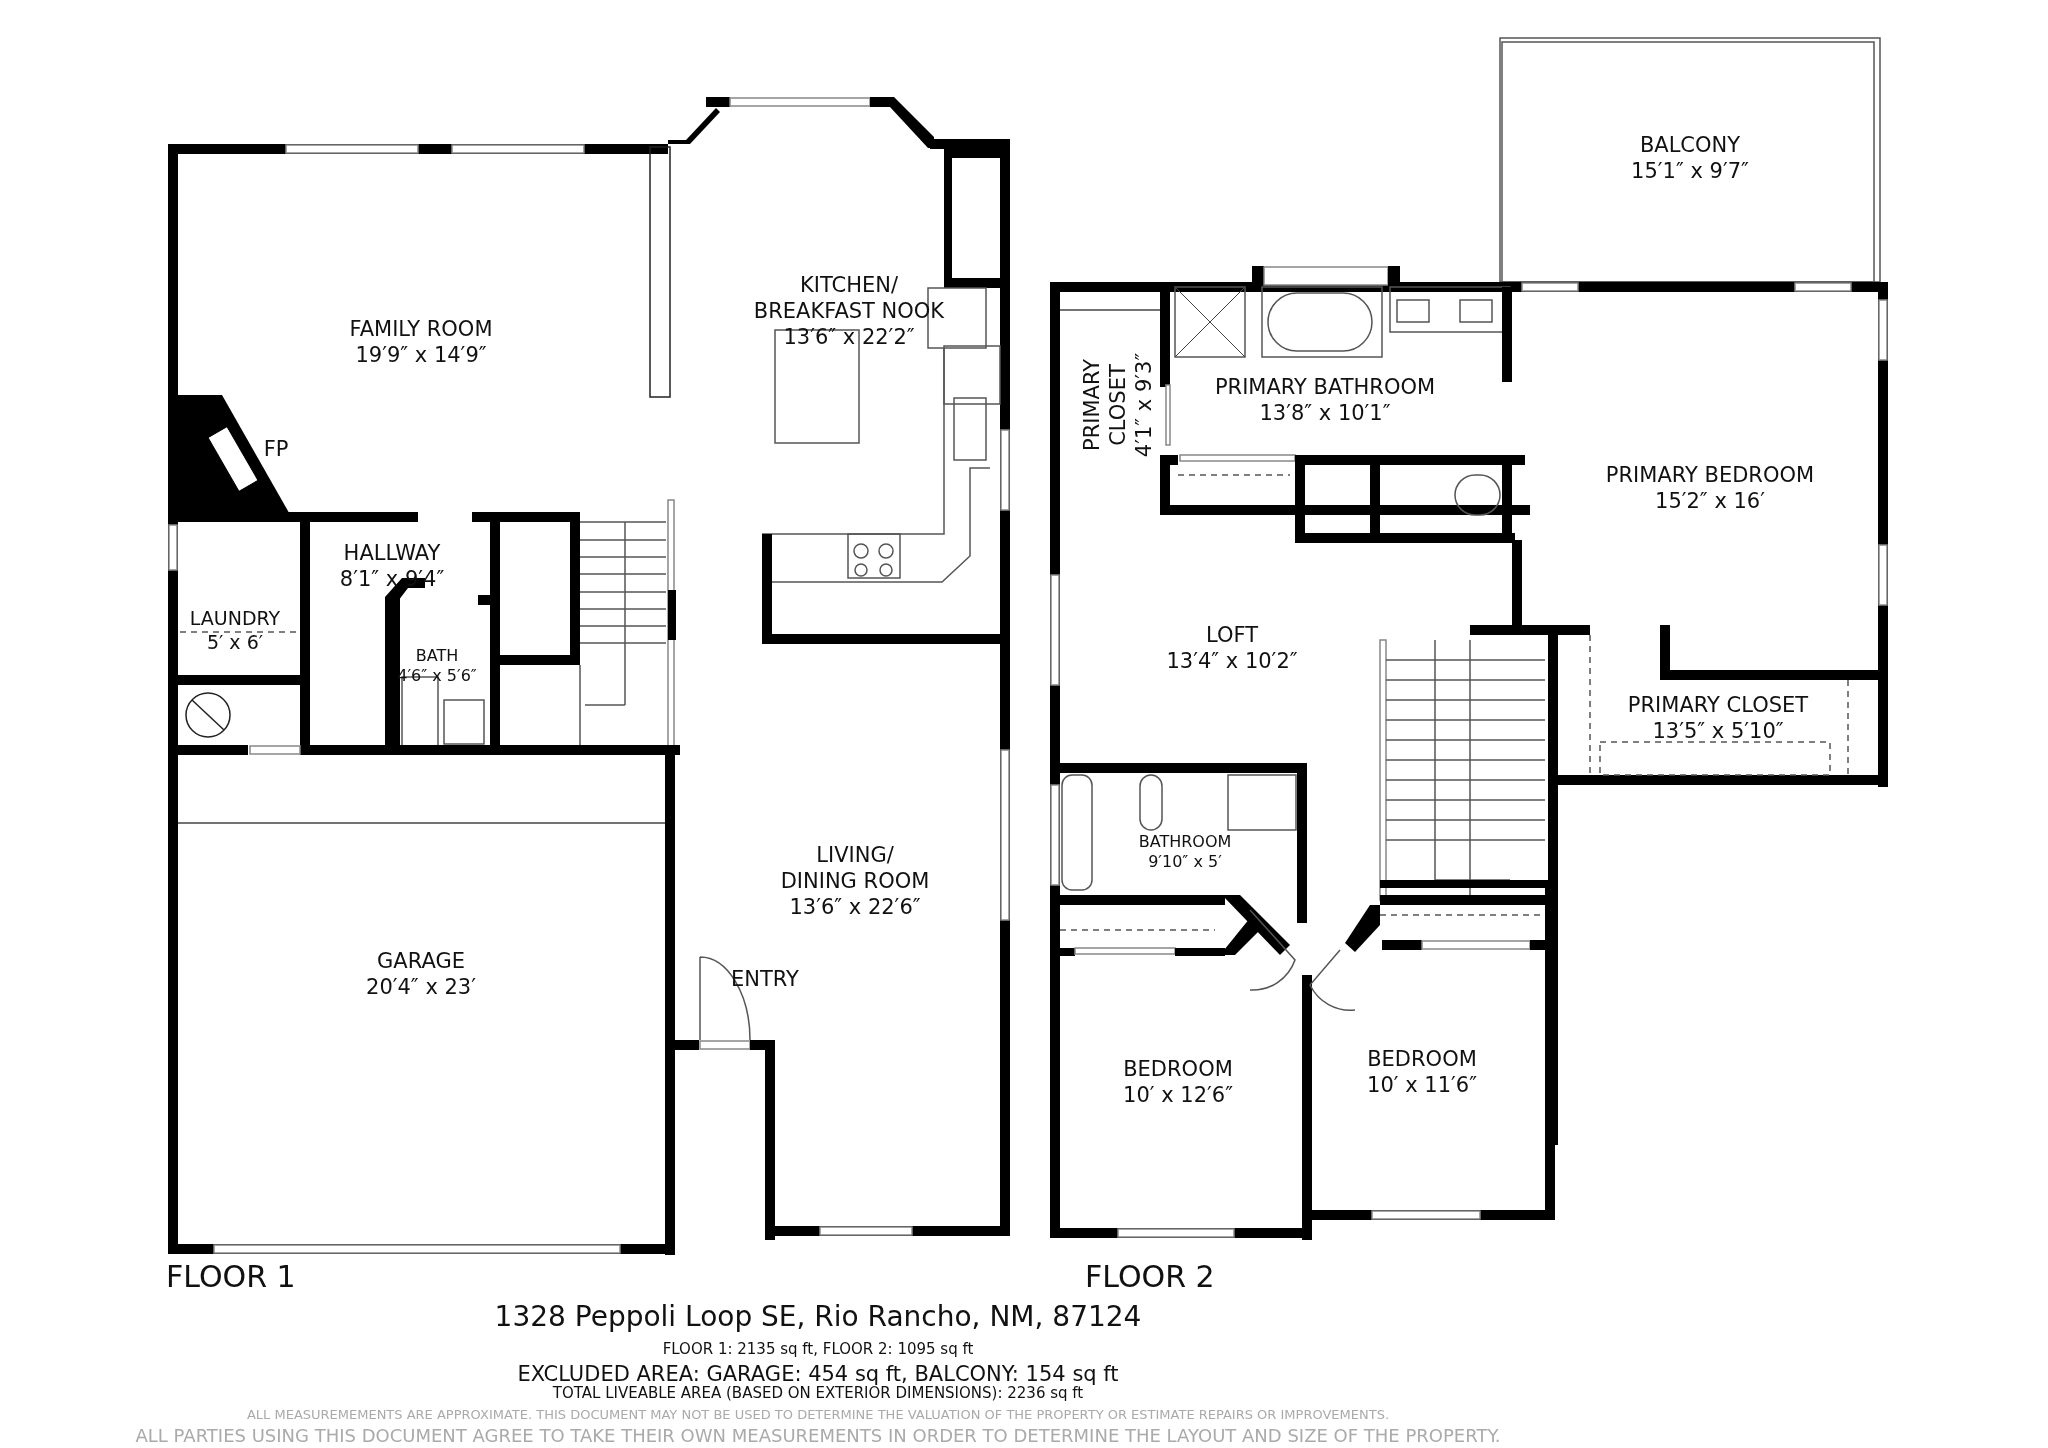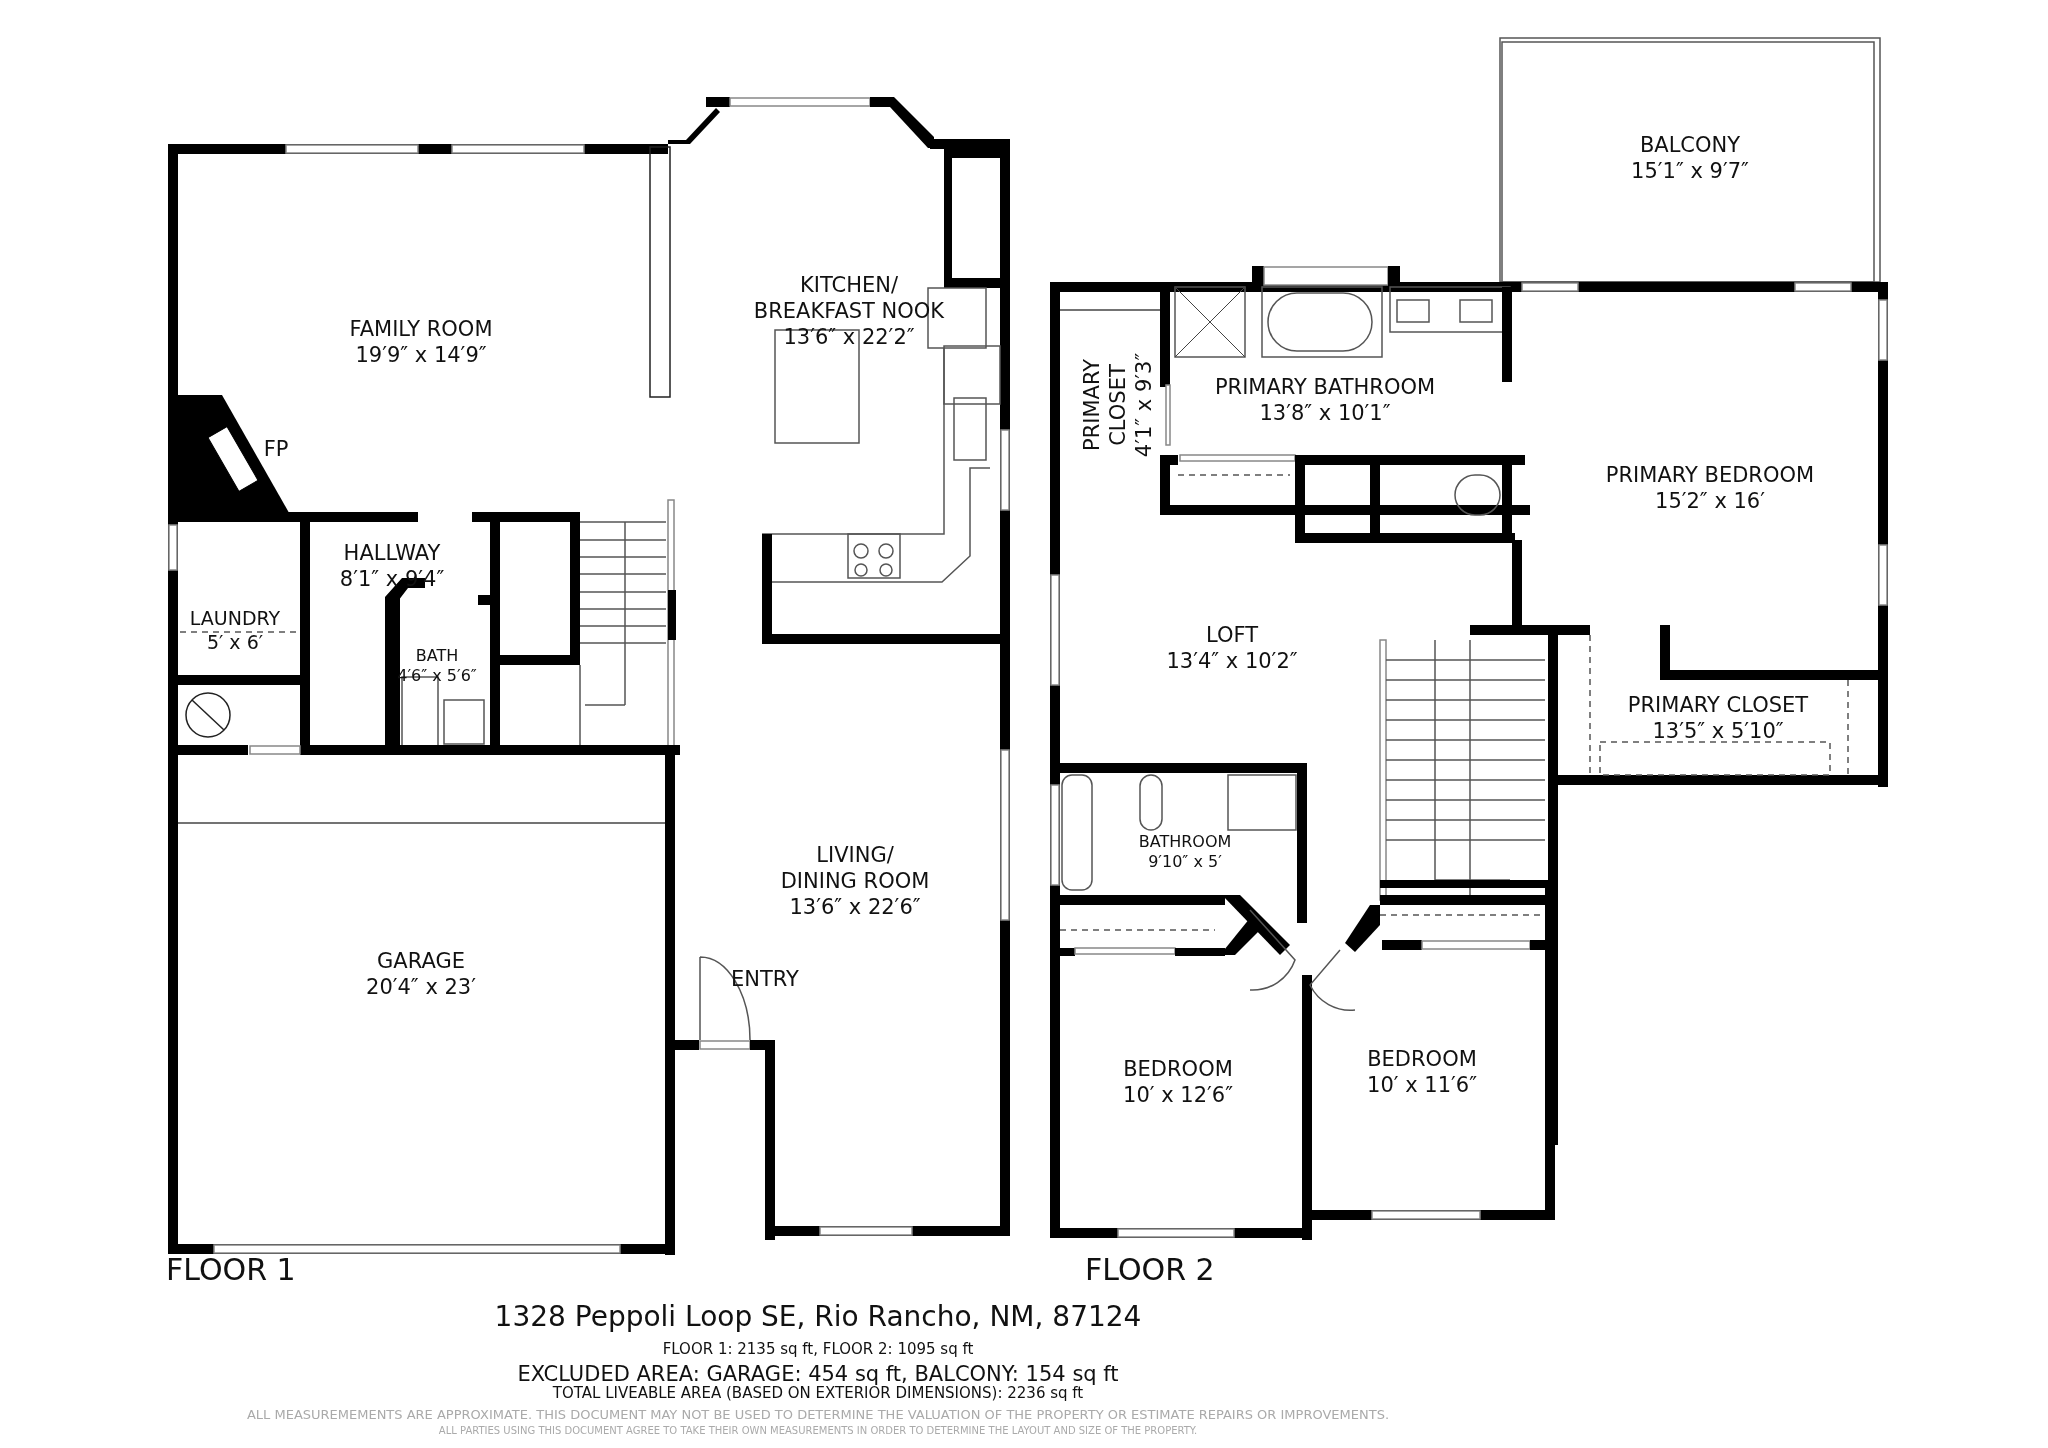--- a/index.html
+++ b/index.html
@@ -8,28 +8,28 @@
   .wall { fill:#000; }
   .thin { fill:none; stroke:#555; stroke-width:1.5; }
   .thinb { fill:none; stroke:#222; stroke-width:1.5; }
   .dash { fill:none; stroke:#555; stroke-width:1.5; stroke-dasharray:6 5; }
   .win { fill:#fff; stroke:#888; stroke-width:1.5; }
   .rl { position:absolute; text-align:center; font-size:21px; line-height:26px; color:#111; white-space:nowrap; transform:translateX(-50%); }
   .rl.sm { font-size:16px; line-height:20px; }
   .rl.md { font-size:19px; line-height:24px; }
   .rl .nm, .rl .dm { display:block; }
   .rl.vert { transform:translate(-50%,-50%) rotate(-90deg); }
-  .floor-label { position:absolute; font-size:30px; color:#111; }
+  .floor-label { position:absolute; font-size:30px; color:#111;margin-top:7px; }
   .footer { position:absolute; left:0; width:1636px; text-align:center; }
   .addr { top:1300px; font-size:28px; color:#111; }
   .f1 { top:1340px; font-size:15px; color:#111; }
   .f2 { top:1362px; font-size:21px; color:#111; }
   .f3 { top:1384px; font-size:15px; color:#111; }
   .disc1 { top:1407px; font-size:13px; color:#aaa; }
-  .disc2 { top:1425px; font-size:10px; color:#aaa; }
+  .disc2 { top:1425px; font-size:18px; color:#aaa; }
 </style>
 </head>
 <body>
 
 <svg class="plan" viewBox="0 0 2048 1448" xmlns="http://www.w3.org/2000/svg">
 
   <g>
 
     <rect class="wall" x="168" y="144" width="10" height="1110"></rect>
     <rect class="wall" x="168" y="144" width="500" height="10"></rect>

